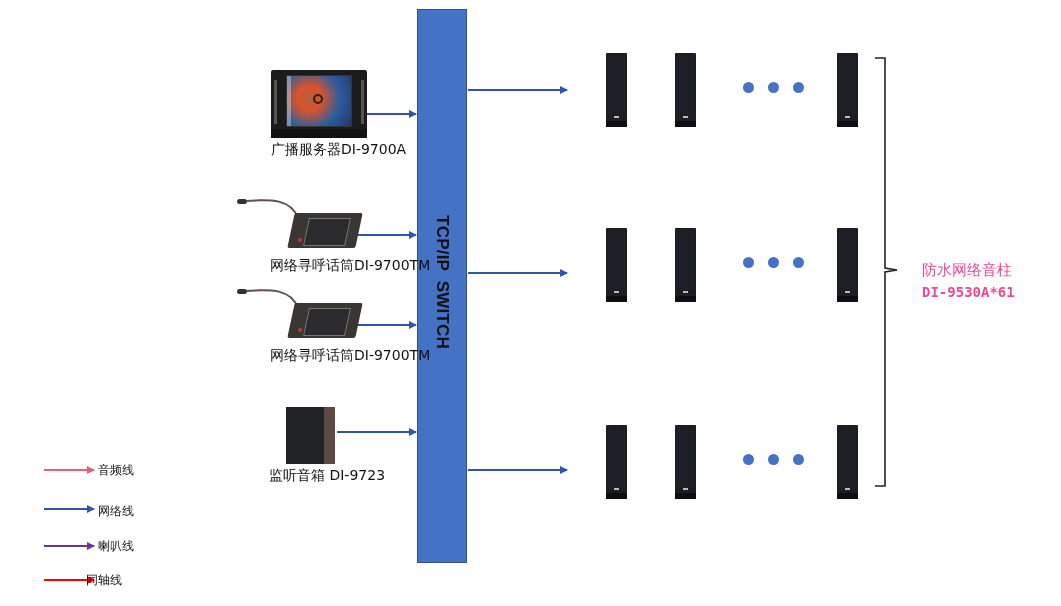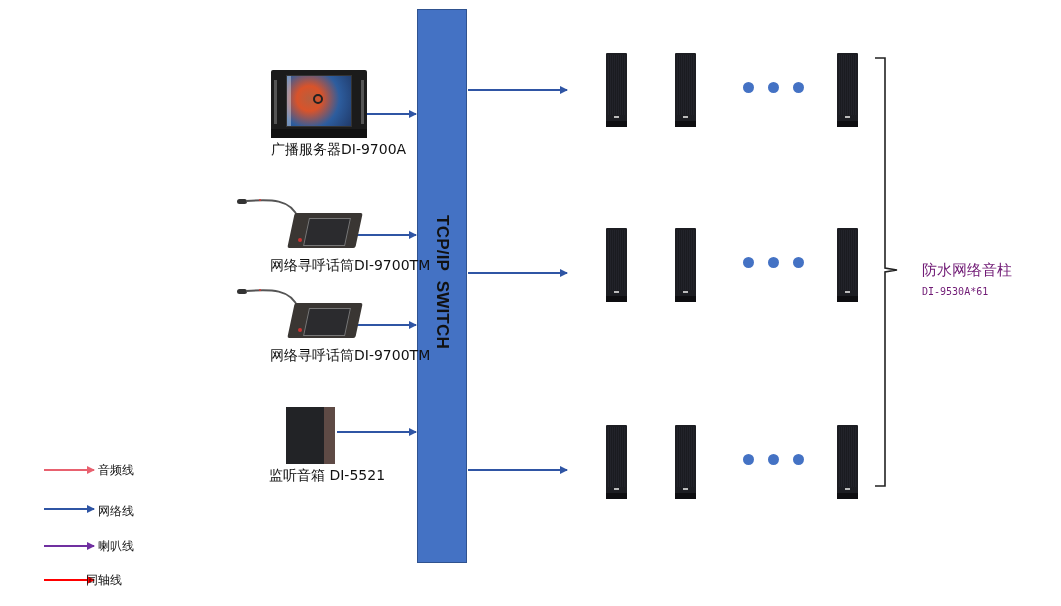--- a/index.html
+++ b/index.html
@@ -34,21 +34,21 @@
     .monitor .side { position: absolute; left: 38px; top: 0; width: 11px; height: 57px; background: #5e4a45; }
 
     
     .col-spk { width: 21px; height: 74px; background: #1c1d22; border-radius: 1px; }
     .col-spk .grille { position: absolute; left: 2px; top: 2px; width: 17px; height: 60px; background: repeating-linear-gradient(90deg, #22232a 0 1px, #1a1b20 1px 2px); }
     .col-spk .badge { position: absolute; left: 8px; top: 63px; width: 5px; height: 2px; background: #bbb; }
     .col-spk .foot { position: absolute; left: 0; bottom: 0; width: 21px; height: 6px; background: #0e0e11; }
 
     .dot { width: 11px; height: 11px; border-radius: 50%; background: #4472c4; }
 
-    .group-label { left: 922px; top: 259px; font-family: "DejaVu Serif", serif; font-size: 15px; color: #701a75; line-height: 22px; white-space: nowrap; }
+    .group-label { left: 922px; top: 259px; font-family: "DejaVu Serif", serif; font-size: 15px; color: #ec4899; line-height: 22px; white-space: nowrap; }
 
     .legend-text { position: absolute; font-size: 12px; color: #111; font-family: "DejaVu Sans", sans-serif; }
   </style>
 </head>
 <body>
 
 <svg id="wires" width="1061" height="606">
   <defs>
     <marker id="ah-blue" markerWidth="8" markerHeight="8" refX="7" refY="4" orient="auto" markerUnits="userSpaceOnUse">
       <path d="M0,0 L8,4 L0,8 z" fill="#2f55a4"></path>
@@ -117,21 +117,21 @@
   <div class="body"></div>
   <div class="panel"></div>
   <div class="redbtn"></div>
 </div>
 <div class="lbl" style="left:270px; top:347px;">网络寻呼话筒DI-9700TM</div>
 
 <div class="abs monitor">
   <div class="front"></div>
   <div class="side"></div>
 </div>
-<div class="lbl" style="left:269px; top:467px;">监听音箱 DI-5521</div>
+<div class="lbl" style="left:269px; top:467px;">监听音箱 DI-9723</div>
 
 <div id="rows">
     <div class="abs col-spk" style="left: 606px; top: 53px;">
       <div class="grille"></div>
       <div class="badge"></div>
       <div class="foot"></div>
     </div>
     <div class="abs col-spk" style="left: 675px; top: 53px;">
       <div class="grille"></div>
       <div class="badge"></div>
@@ -178,21 +178,21 @@
       <div class="badge"></div>
       <div class="foot"></div>
     </div>
     <div class="abs dot" style="left: 743px; top: 454px;"></div>
     <div class="abs dot" style="left: 768px; top: 454px;"></div>
     <div class="abs dot" style="left: 793px; top: 454px;"></div>
   </div>
 
 <div class="abs group-label">
   <div>防水网络音柱</div>
-  <div style="font-family:'DejaVu Sans Mono', monospace; font-size:10px;">DI-9530A*61</div>
+  <div style="font-family:'DejaVu Sans Mono', monospace; font-size:14px;font-weight:bold;">DI-9530A*61</div>
 </div>
 
 <div>
   <span class="legend-text" style="left:98px; top:462px;">音频线</span>
   <span class="legend-text" style="left:98px; top:503px;">网络线</span>
   <span class="legend-text" style="left:98px; top:538px;text-align:center;">喇叭线</span>
   <span class="legend-text" style="left:86px; top:572px;">同轴线</span>
 </div>
 
 </body></html>

